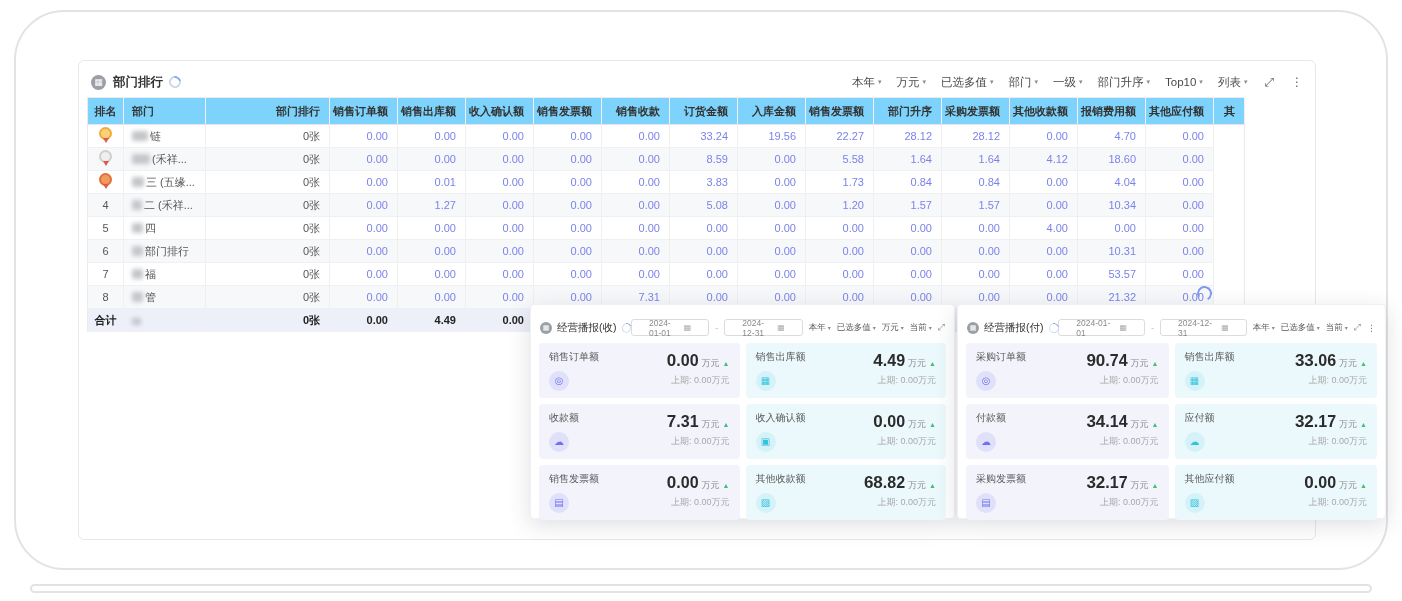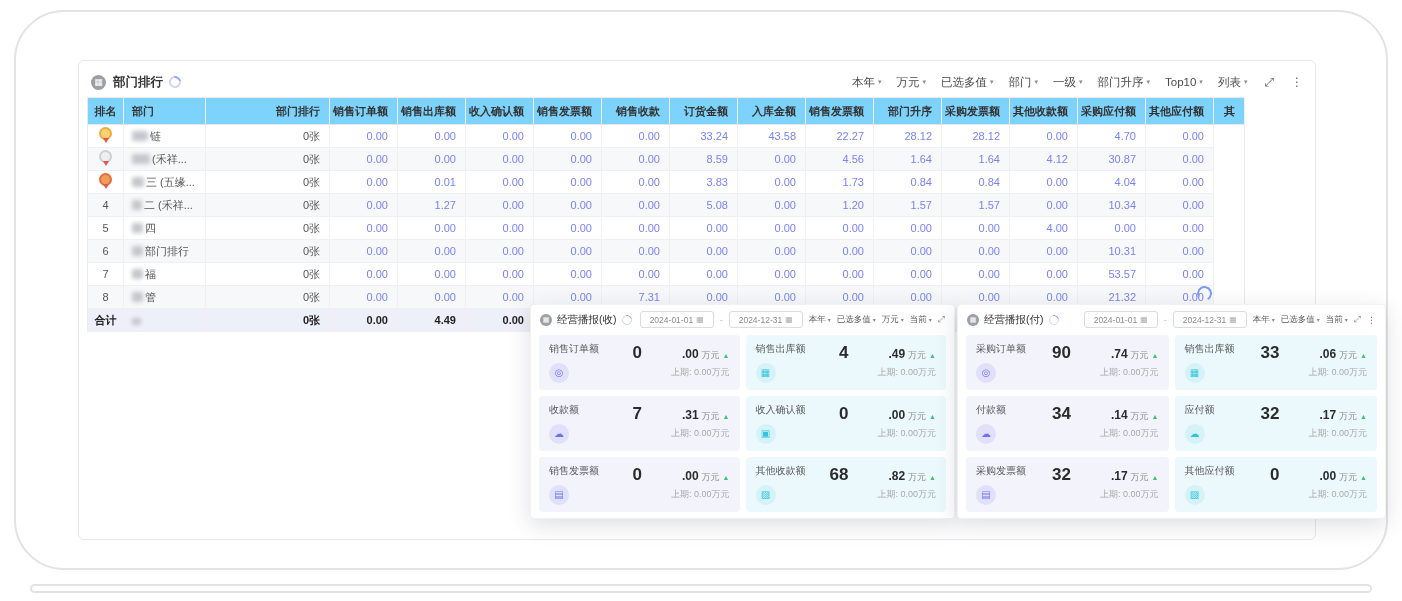--- a/index.html
+++ b/index.html
@@ -53,47 +53,47 @@
     border-left:3px solid transparent; border-right:3px solid transparent; border-top:5px solid #e2574c; }
   .medal.gold .c { background:#f9d277; border:2.5px solid #f0ab3c; }
   .medal.silver .c { background:#efefef; border:2.5px solid #cfcfcf; }
   .medal.bronze .c { background:#f09a5c; border:2.5px solid #e0703a; }
 
   
   .panel { position:absolute; top:304px; height:215px; background:#fff; border-radius:4px;
     border:1px solid #f1f1f1; box-shadow:0 6px 22px rgba(50,55,80,.16); z-index:5; }
   .panel.left  { left:530px; width:425px; }
   .panel.right { left:957px; width:429px; }
-  .p-head { height:29px; display:flex; align-items:center; padding:0 9px; }
+  .p-head { height:29px; display:flex; align-items:center; padding:0 9px;margin-top:8px; }
   .p-grid-icon { width:12px; height:12px; border-radius:50%; background:#9aa0a6; color:#fff;
     font-size:7px; line-height:12px; text-align:center; flex:0 0 auto; }
   .p-title { font-size:10.5px; color:#333; margin:0 5px; white-space:nowrap; }
   .p-spin { width:10px; height:10px; border-radius:50%; border:1.5px solid #cdd8f1;
     border-top-color:#7f9bf0; transform:rotate(30deg); }
   .p-right { margin-left:auto; display:flex; align-items:center; gap:6px; }
   .date-box { display:inline-flex; align-items:center; gap:3px; border:1px solid #dcdcdc;
-    border-radius:3px; padding:1px 9px; height:17px; font-size:8.5px; color:#8a8a8a; cursor:pointer; }
+    border-radius:3px; padding:1px 17px; height:17px; font-size:8.5px; color:#8a8a8a; cursor:pointer; }
   .cal-ico { font-size:8px; color:#aaa; }
   .date-sep { font-size:9px; color:#bbb; }
   .p-filter { display:inline-flex; align-items:center; gap:2px; font-size:8.5px; color:#595959;
     cursor:pointer; white-space:nowrap; }
   .p-filter .caret { font-size:6px; }
   .p-tool { font-size:9px; color:#777; cursor:pointer; }
   .cards { display:grid; grid-template-columns:1fr 1fr; gap:6px; padding:1px 8px 8px 8px; }
   .card { position:relative; height:55px; border-radius:4px; cursor:pointer; }
   .card.purple { background:#f3f3fc; }
   .card.cyan   { background:#ebf9fc; }
   .card-title { position:absolute; left:10px; top:7px; font-size:10px; color:#595959; }
   .card-ico { position:absolute; left:10px; bottom:7px; width:20px; height:20px; border-radius:50%;
     font-size:10px; line-height:20px; text-align:center; }
   .purple .card-ico { background:#e0e0fa; color:#6f74ee; }
   .cyan   .card-ico { background:#d4f2f8; color:#35c3dc; }
   .card-val { position:absolute; right:10px; top:8px; text-align:right; white-space:nowrap; }
   .v-int { font-size:17px; font-weight:700; color:#2b2b2b; }
-  .v-dec { font-size:12px; font-weight:700; color:#2b2b2b;padding-left:40px; }
+  .v-dec { font-size:16px; font-weight:700; color:#2b2b2b; }
   .v-unit { font-size:9px; color:#8c8c8c; margin-left:3px; }
   .v-arrow { font-size:7px; color:#3fbf77; margin-left:3px; }
   .v-prev { position:absolute; right:10px; top:31px; font-size:9px; color:#a8a8a8; white-space:nowrap; }
 
   .float-spin { position:absolute; left:1197px; top:286px; width:15px; height:15px; z-index:6;
     border-radius:50%; border:2.5px solid #7d98f0; border-bottom-color:transparent; transform:rotate(15deg); }
 </style>
 </head>
 <body>
 
@@ -172,60 +172,60 @@
             <th class="al-r">销售出库额</th>
             <th class="al-r">收入确认额</th>
             <th class="al-r">销售发票额</th>
             <th class="al-r">销售收款</th>
             <th class="al-r">订货金额</th>
             <th class="al-r">入库金额</th>
             <th class="al-r">销售发票额</th>
             <th class="al-r">部门升序</th>
             <th class="al-r">采购发票额</th>
             <th class="al-r">其他收款额</th>
-            <th class="al-r">采购应付额</th>
+            <th class="al-r">报销费用额</th>
             <th class="al-r">其他应付额</th>
             <th class="al-r">其</th>
           </tr>
         </thead>
       <tbody id="tbody">
           <tr>
             <td class="al-c"><span class="medal gold"><span class="c"></span></span></td>
             <td class="al-l"><span class="blur-blob" style="width: 16px;"></span><span>链</span></td>
             <td class="al-r">0张</td>
             <td class="al-r num">0.00</td>
             <td class="al-r num">0.00</td>
             <td class="al-r num">0.00</td>
             <td class="al-r num">0.00</td>
             <td class="al-r num">0.00</td>
             <td class="al-r num">33.24</td>
-            <td class="al-r num">43.58</td>
+            <td class="al-r num">19.56</td>
             <td class="al-r num">22.27</td>
             <td class="al-r num">28.12</td>
             <td class="al-r num">28.12</td>
             <td class="al-r num">0.00</td>
             <td class="al-r num">4.70</td>
             <td class="al-r num">0.00</td>
           </tr>
           <tr class="even">
             <td class="al-c"><span class="medal silver"><span class="c"></span></span></td>
             <td class="al-l"><span class="blur-blob" style="width: 18px;"></span><span>(禾祥...</span></td>
             <td class="al-r">0张</td>
             <td class="al-r num">0.00</td>
             <td class="al-r num">0.00</td>
             <td class="al-r num">0.00</td>
             <td class="al-r num">0.00</td>
             <td class="al-r num">0.00</td>
             <td class="al-r num">8.59</td>
             <td class="al-r num">0.00</td>
-            <td class="al-r num">4.56</td>
+            <td class="al-r num">5.58</td>
             <td class="al-r num">1.64</td>
             <td class="al-r num">1.64</td>
             <td class="al-r num">4.12</td>
-            <td class="al-r num">30.87</td>
+            <td class="al-r num">18.60</td>
             <td class="al-r num">0.00</td>
           </tr>
           <tr>
             <td class="al-c"><span class="medal bronze"><span class="c"></span></span></td>
             <td class="al-l"><span class="blur-blob" style="width: 12px;"></span><span>三 (五缘...</span></td>
             <td class="al-r">0张</td>
             <td class="al-r num">0.00</td>
             <td class="al-r num">0.01</td>
             <td class="al-r num">0.00</td>
             <td class="al-r num">0.00</td>

